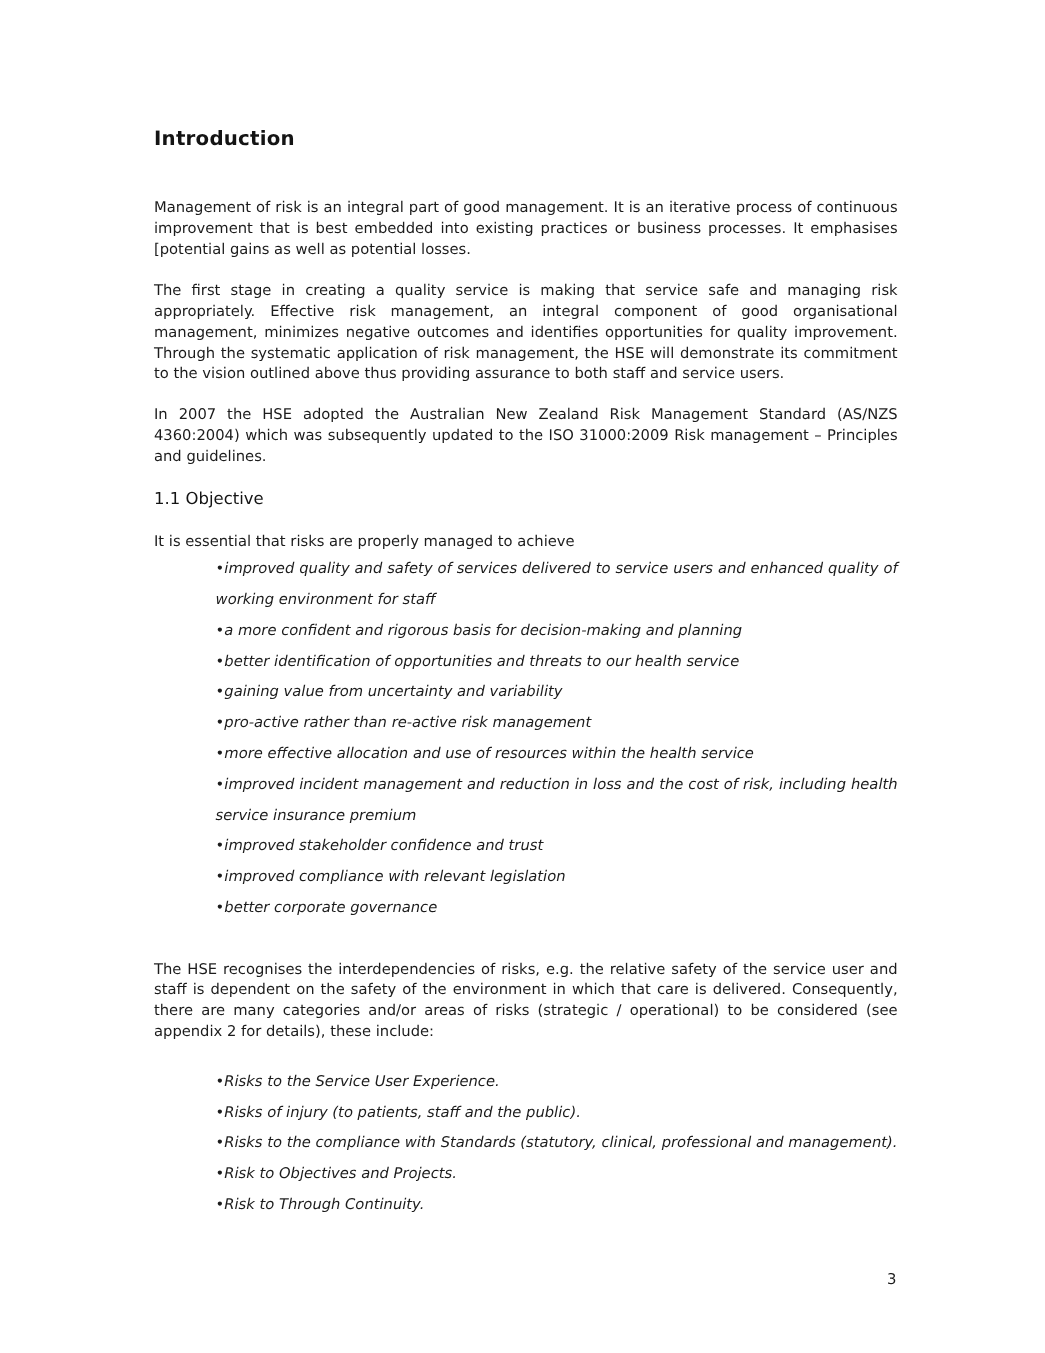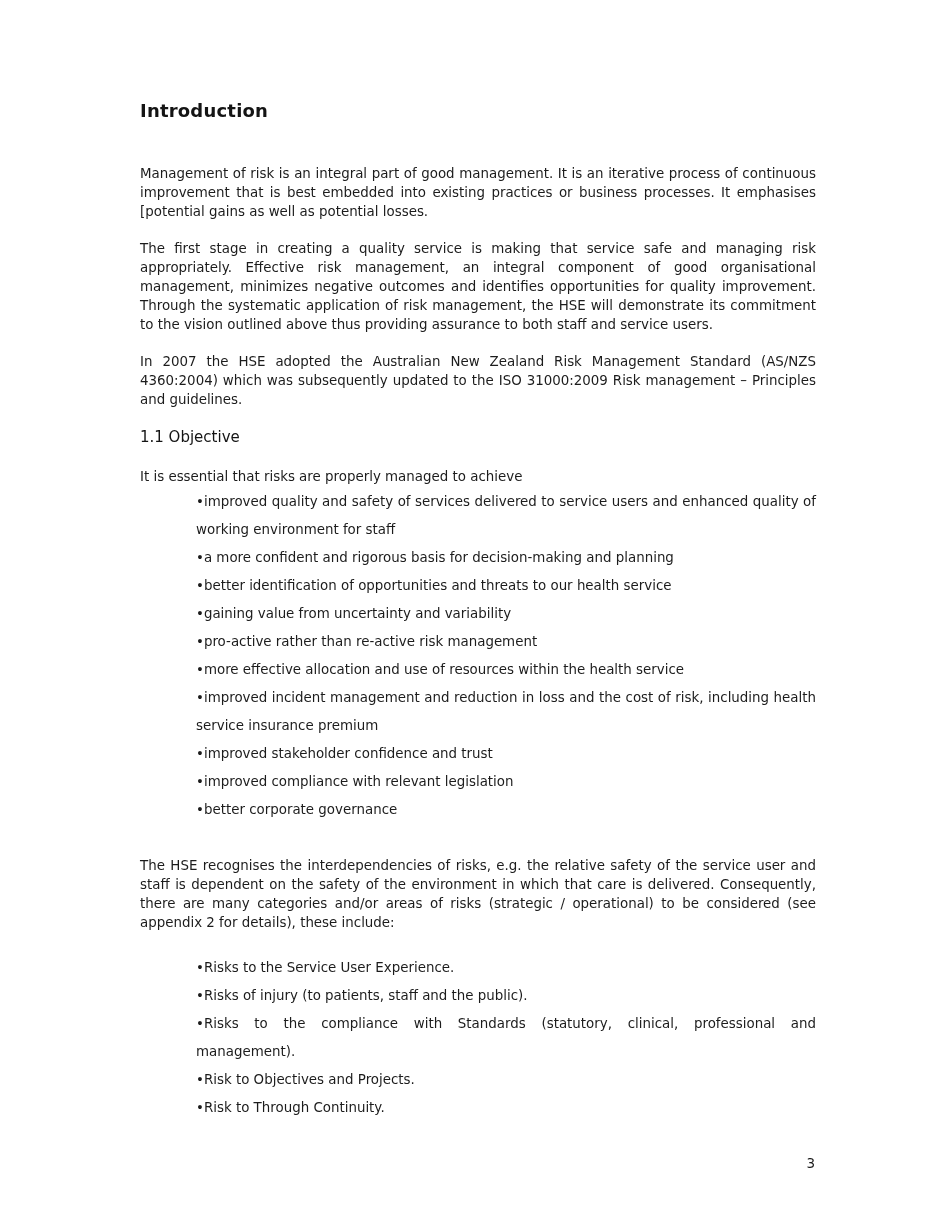--- a/index.html
+++ b/index.html
@@ -8,21 +8,21 @@
     width: 950px;
     height: 1230px;
     position: relative;
     font-family: "DejaVu Sans", "Liberation Sans", sans-serif;
     color: #1c1c1c;
     overflow: hidden;
   }
   .page-content {
     position: absolute;
     left: 140px;
-    top: 0;
+    top: 16px;
     width: 676px;
   }
   .doc-title {
     margin-top: 100px;
     font-size: 18px;
     font-weight: bold;
     color: #141414;
     letter-spacing: 0.2px;
   }
   .para {
@@ -47,20 +47,21 @@
   .bullet-list {
     margin-top: 2px;
     margin-left: 56px;
     font-size: 13.4px;
     line-height: 28px;
   }
   .bullet-list.risk { margin-top: 22px; }
   .bullet {
     text-align: justify;
     text-justify: inter-word;
+    font-style: italic;
   }
   .bullet::before { content: "\2022 "; }
   .para.gap { margin-top: 32px; }
   .page-number {
     position: absolute;
     top: 1155px;
     right: 135px;
     font-size: 13.5px;
     color: #1c1c1c;
   }

